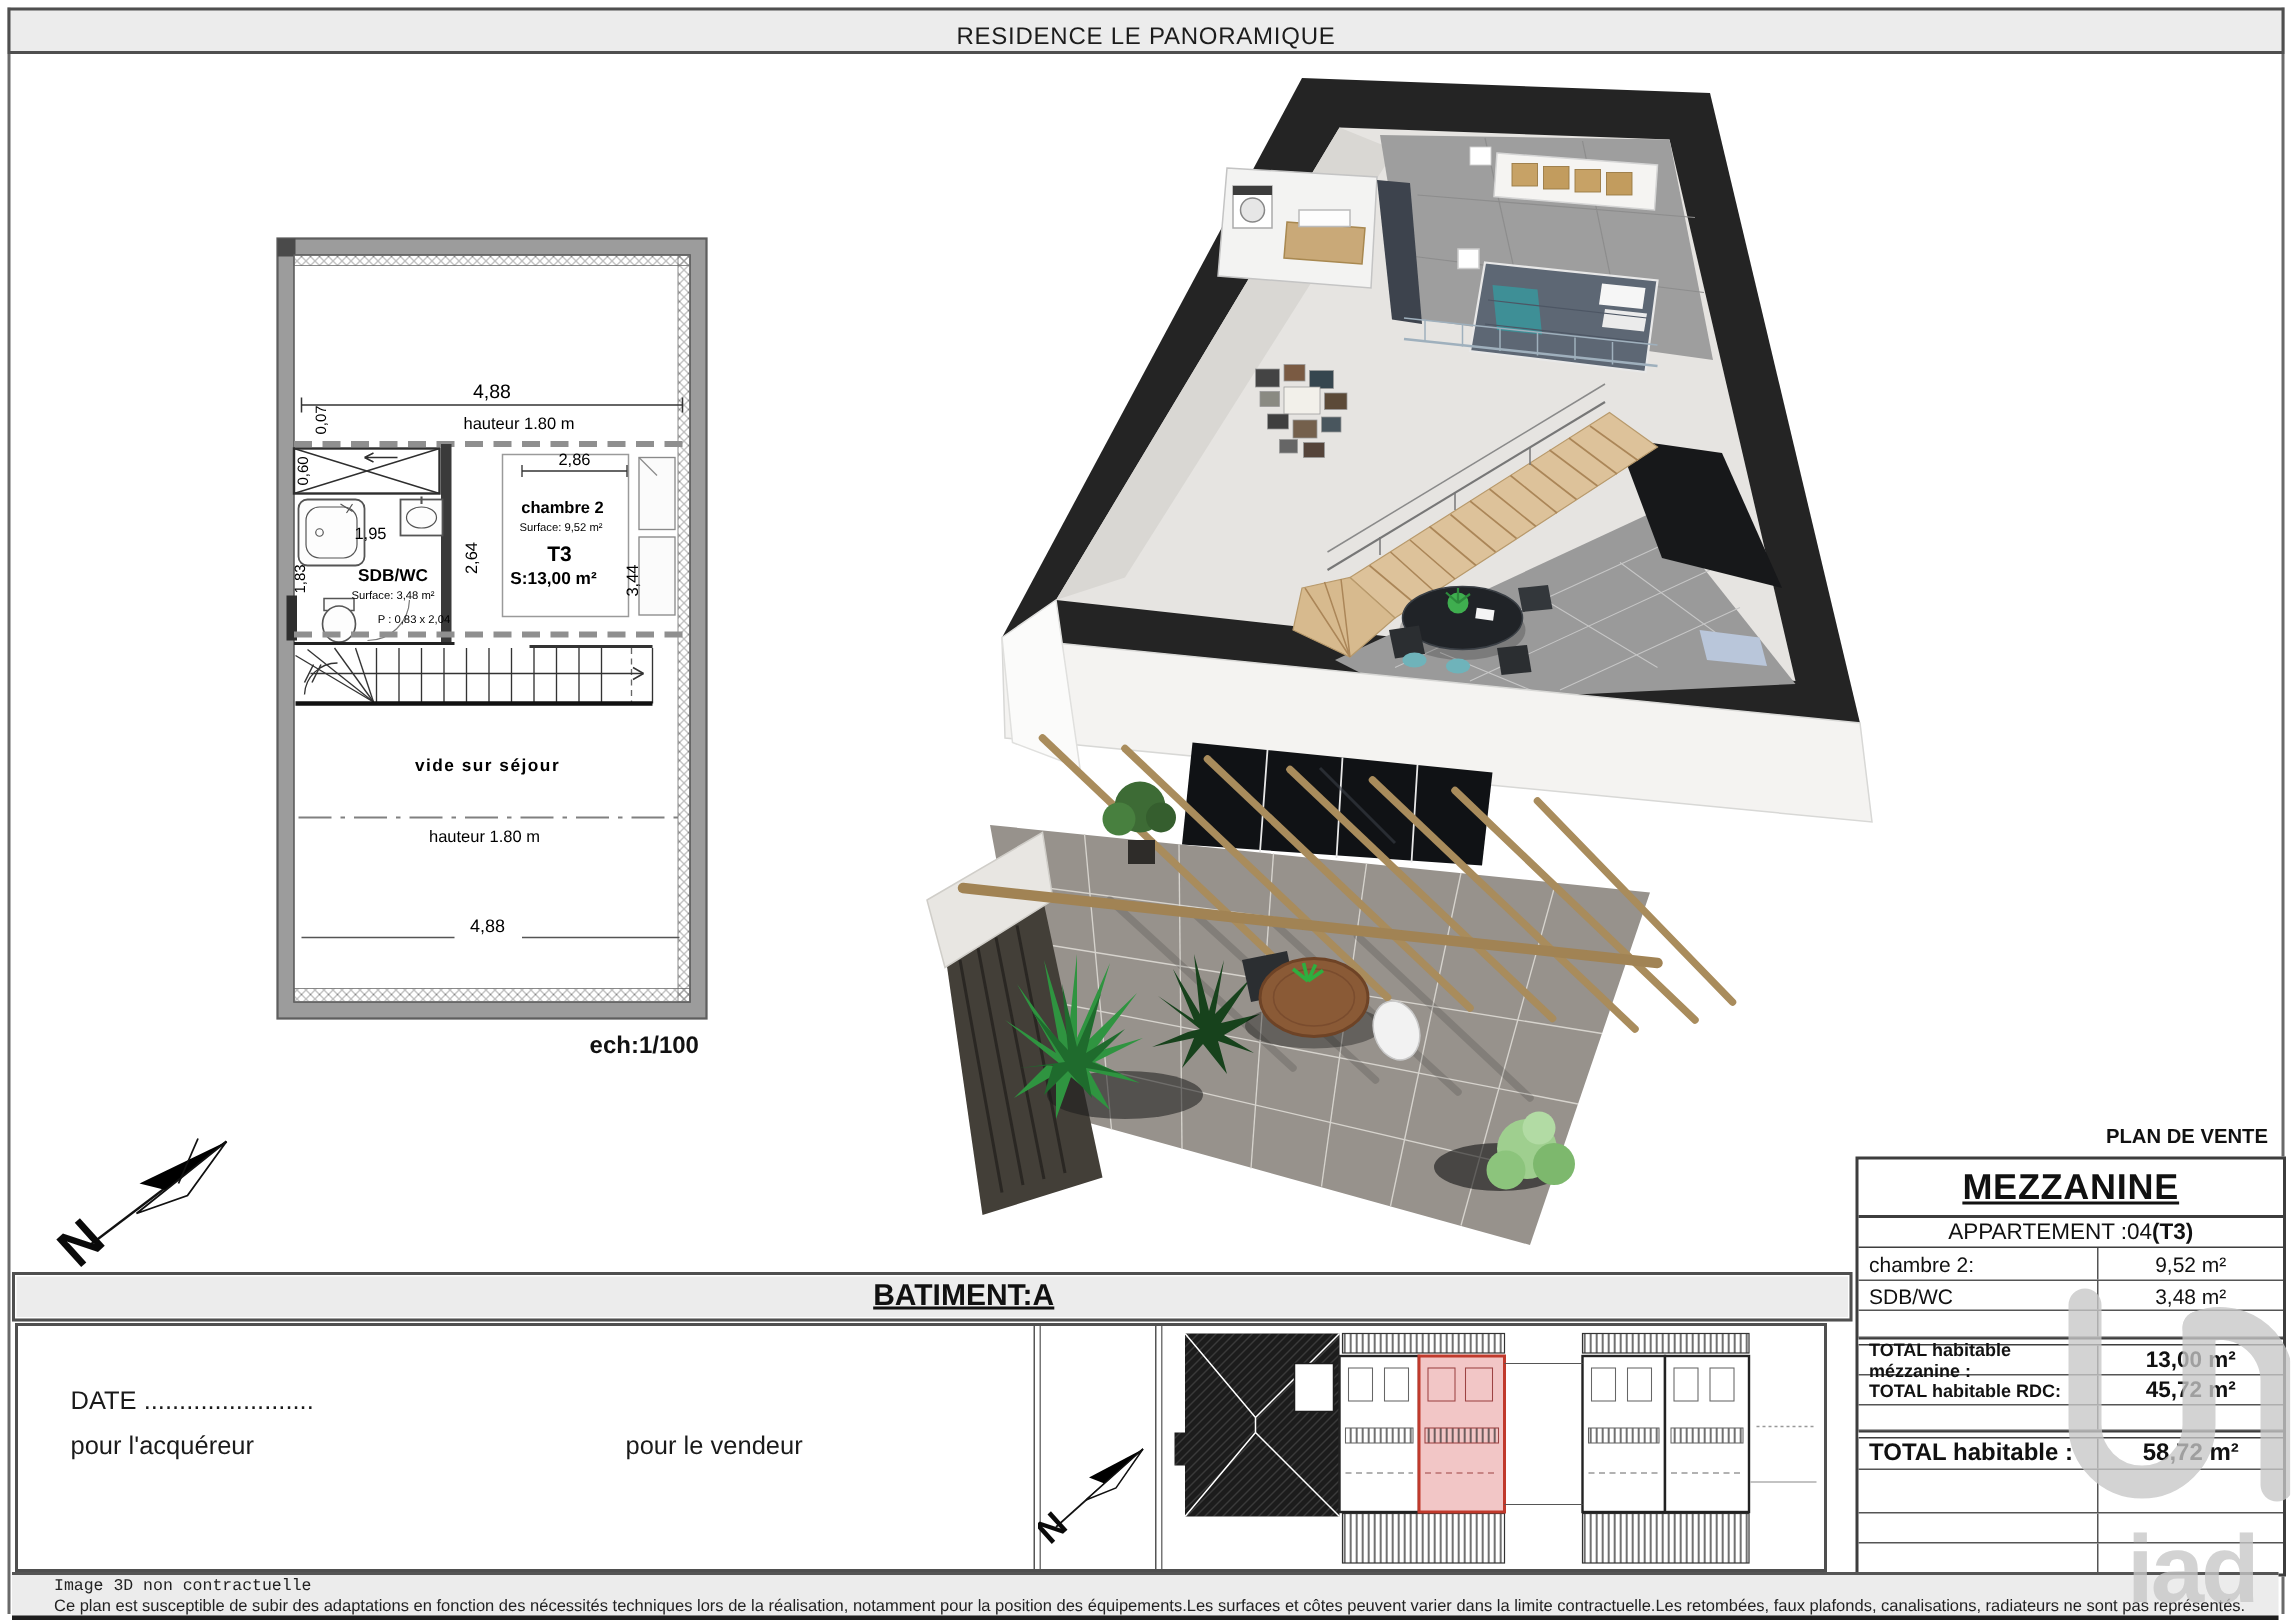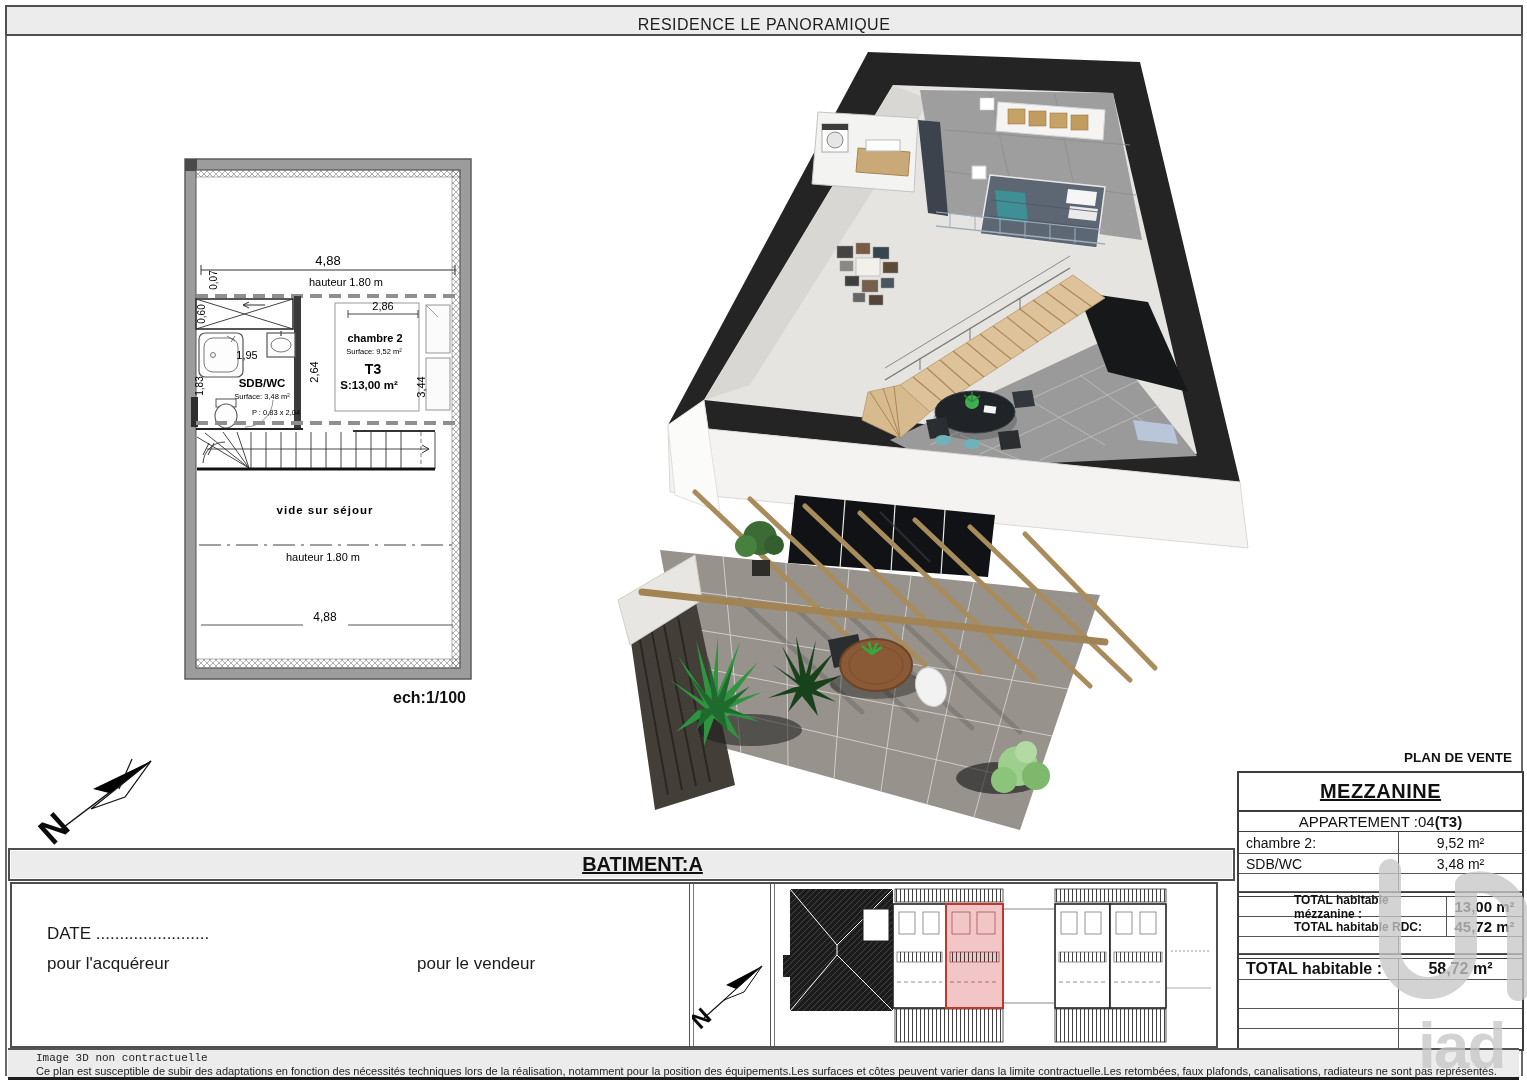--- a/index.html
+++ b/index.html
@@ -21,28 +21,28 @@
   #sig-divider1{position:absolute;left:677px;top:0;width:3px;height:100%;border-left:1.5px solid #555;border-right:1px solid #777;}
   #sig-divider2{position:absolute;left:758px;top:0;width:3px;height:100%;border-left:1.5px solid #555;border-right:1px solid #777;}
   
   #plan-vente{left:1312px;top:750px;width:200px;text-align:right;font-weight:bold;font-size:13.5px;}
   #sale-table{left:1237px;top:771px;width:283px;border:2px solid #3d3d3d;background:#fff;}
   .trow{display:flex;border-bottom:1px solid #555;box-sizing:border-box;}
   .trow:last-child{border-bottom:none;}
   .tlabel{width:160px;padding-left:7px;border-right:1px solid #555;display:flex;align-items:center;box-sizing:border-box;}
   .tvalue{flex:1;display:flex;align-items:center;justify-content:center;}
   .row-mezz{height:39px;align-items:center;justify-content:center;border-bottom:2px solid #3d3d3d;}
-  .row-mezz span{font-size:20px;font-weight:bold;text-decoration:underline;letter-spacing:.5px;}
+  .row-mezz span{font-size:24px;font-weight:bold;text-decoration:underline;letter-spacing:.5px;}
   .row-apt{height:20px;align-items:center;justify-content:center;font-size:15px;border-bottom:1.5px solid #3d3d3d;}
   .row-h22{height:22px;font-size:14px;}
   .row-h20{height:20px;font-size:14px;}
   .row-e18{height:18px;}
   .row-gap{height:5px;background:#fff;border-bottom:1.5px solid #3d3d3d;border-top:.5px solid #3d3d3d;}
   .row-tot{height:20px;}
-  .row-tot .tlabel{font-size:12px;font-weight:bold;margin-left:48px;}
+  .row-tot .tlabel{font-size:12px;font-weight:bold;}
   .row-tot .tvalue{font-size:15px;font-weight:bold;}
   .row-e17{height:17px;}
   .row-gt{height:21px;}
   .row-gt .tlabel{font-size:16px;font-weight:bold;}
   .row-gt .tvalue{font-size:16px;font-weight:bold;}
   .row-e29{height:29px;}
   
   #footer-band{left:8px;top:1048px;width:1511px;height:27px;background:#ececec;border-top:2px solid #555;
      border-bottom:3px solid #1d1d1d;font-size:11px;color:#222;box-sizing:content-box;}
   #footer-band div{padding-left:28px;line-height:13px;}

